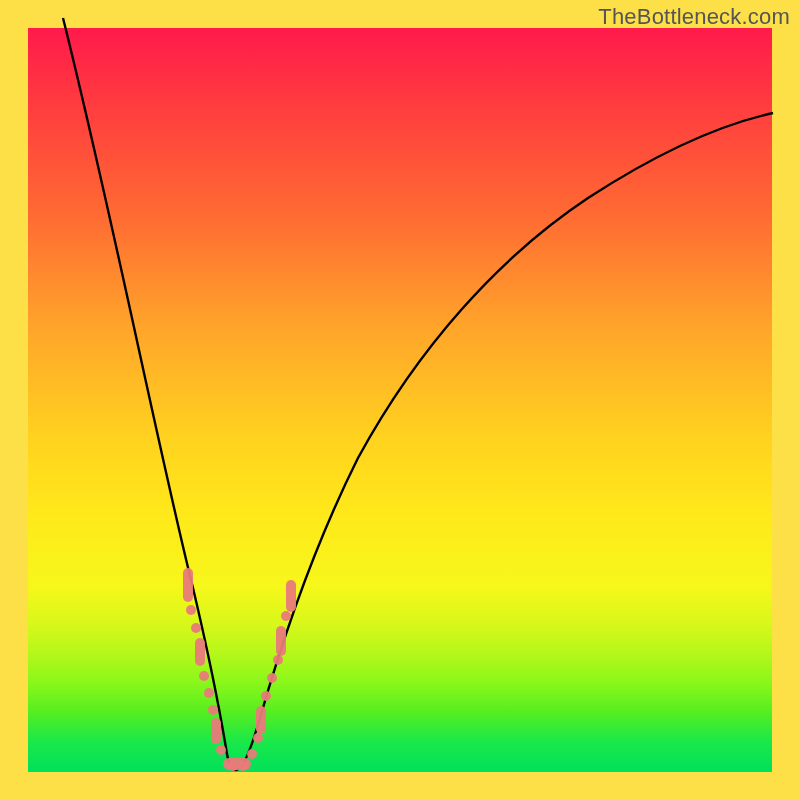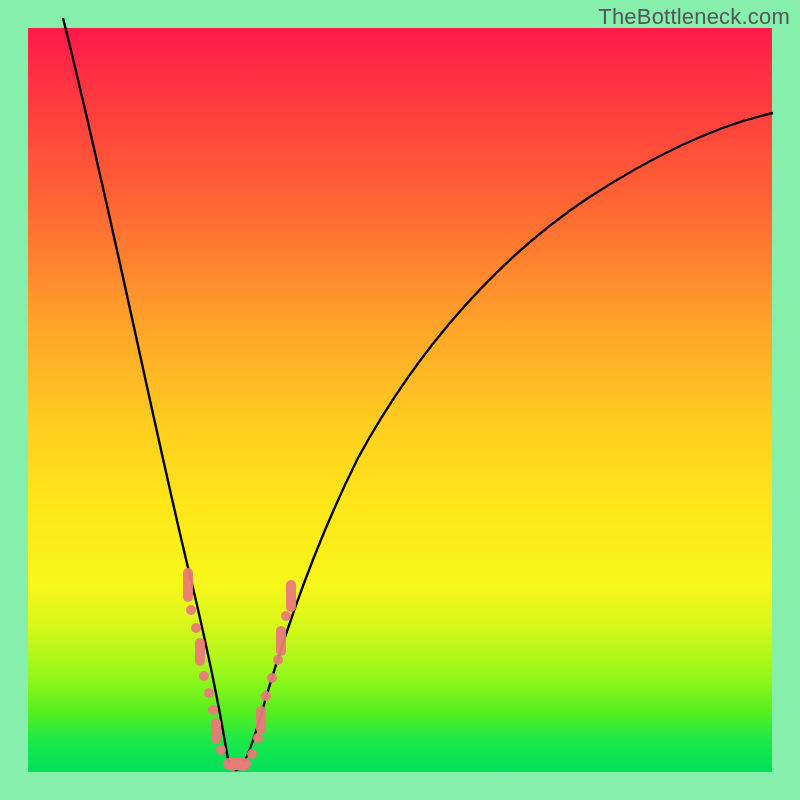--- a/index.html
+++ b/index.html
@@ -7,21 +7,21 @@
     padding: 0;
     width: 800px;
     height: 800px;
     overflow: hidden;
     background: #000;
     font-family: Arial, Helvetica, sans-serif;
   }
   .frame {
     position: absolute;
     inset: 0;
-    background: #86efac;
+    background: #fde047;
   }
   .plot {
     position: absolute;
     left: 28px;
     top: 28px;
     width: 744px;
     height: 744px;
     
     background: linear-gradient(
       to bottom,

